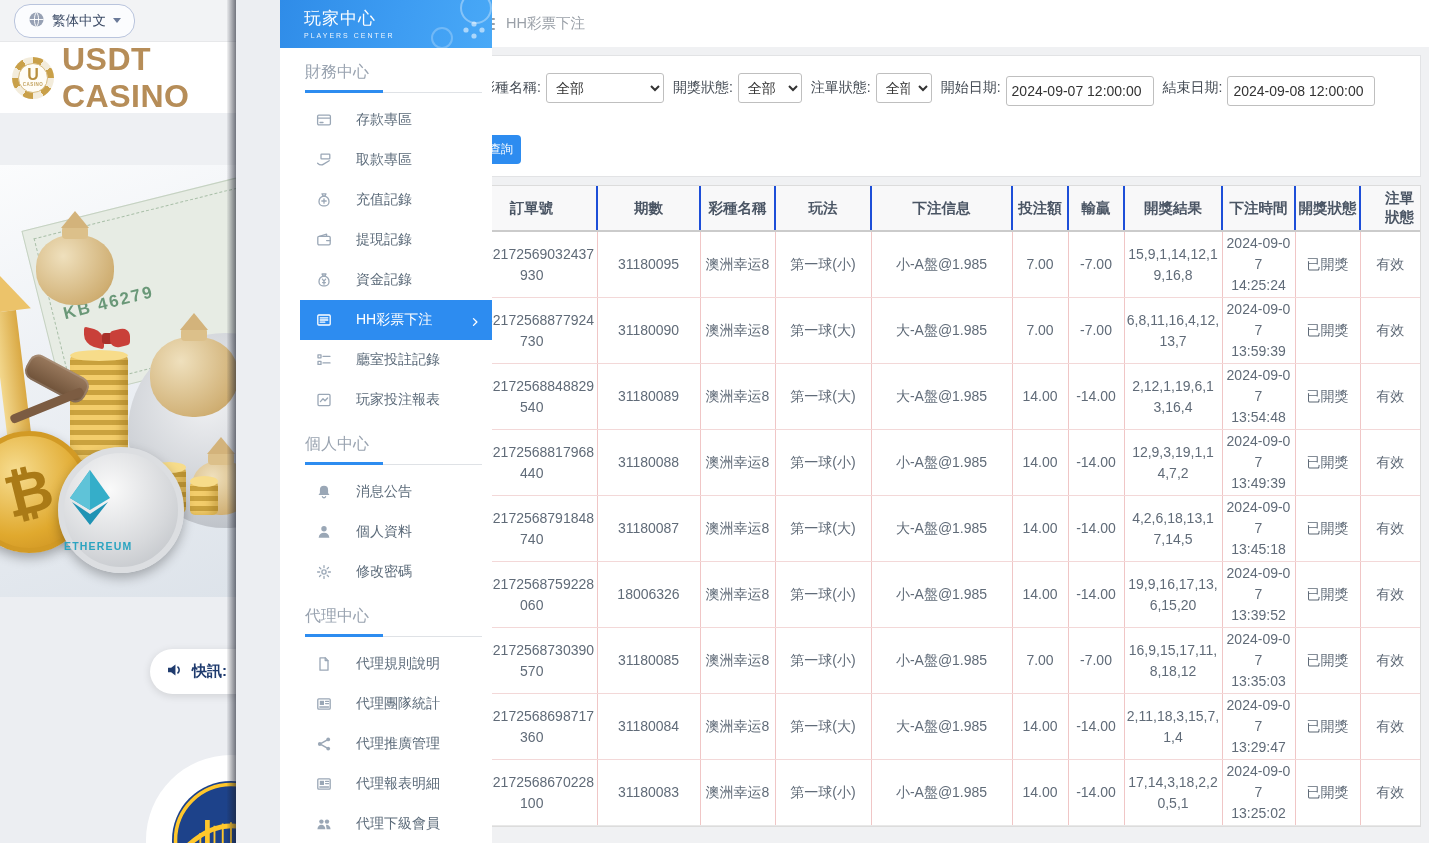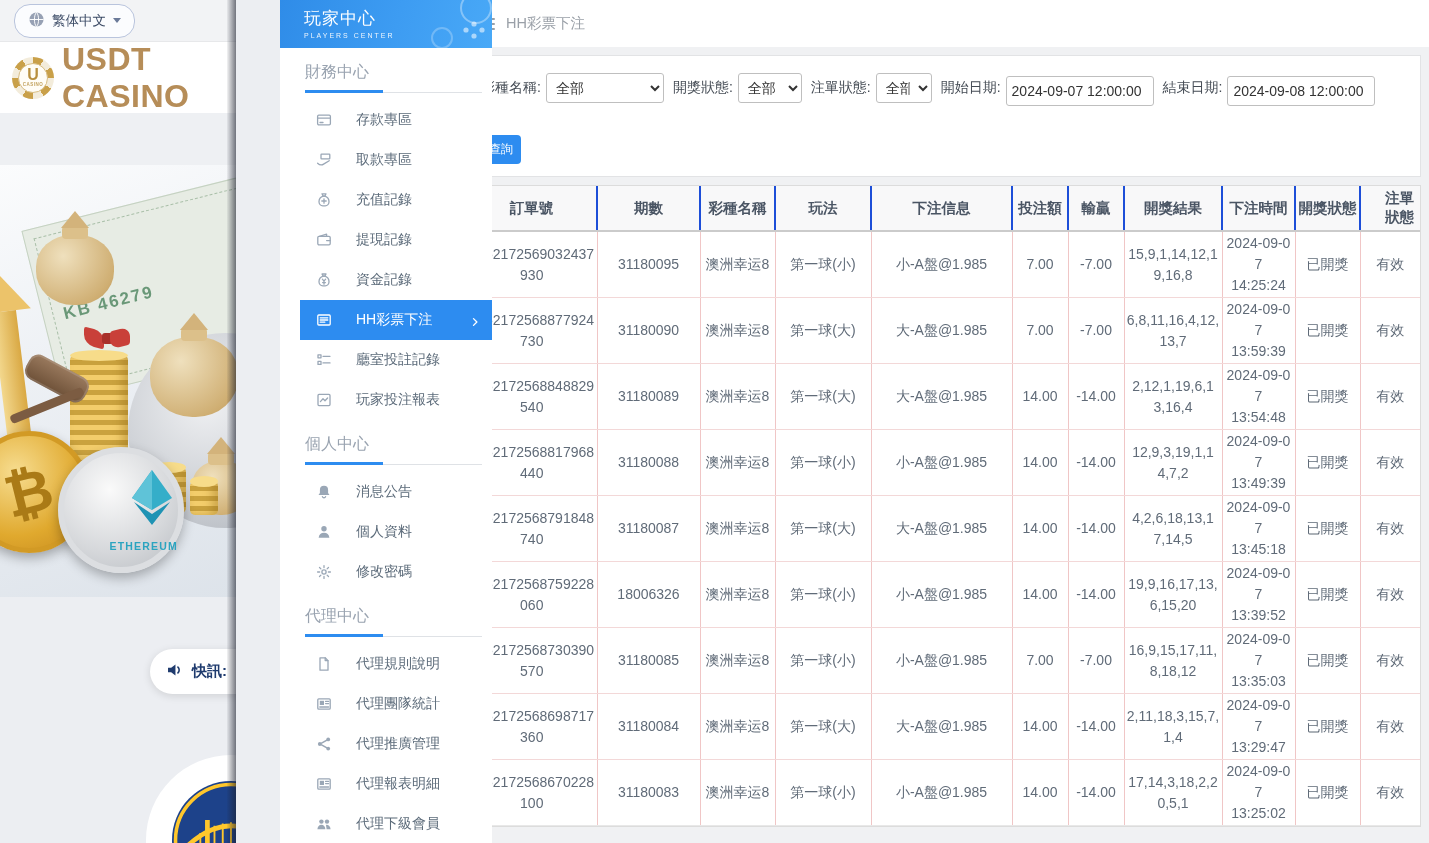--- a/index.html
+++ b/index.html
@@ -40,21 +40,21 @@
   .stack-s2 { left:190px; top:316px; width:28px; height:34px; }
   .bn-bow { position:absolute; left:84px; top:162px; width:46px; height:24px; }
   .bn-bow::before,.bn-bow::after { content:""; position:absolute; top:2px; width:20px; height:18px; background:#c94039; border-radius:3px 10px 3px 10px; }
   .bn-bow::before { left:0; transform:skewY(14deg); }
   .bn-bow::after { right:0; transform:skewY(-14deg); }
   .bn-bow .knot { position:absolute; left:18px; top:6px; width:11px; height:11px; border-radius:3px; background:#a8302a; }
   .gv-head { position:absolute; left:24px; top:200px; width:66px; height:27px; border-radius:10px; background:linear-gradient(180deg,#9a7a5e,#6e5138); transform:rotate(28deg); box-shadow:inset 0 0 0 2px rgba(255,255,255,.15); }
   .gv-handle { position:absolute; left:8px; top:236px; width:78px; height:9px; border-radius:4px; background:#7c5c42; transform:rotate(-22deg); }
   .bn-btc { position:absolute; left:-32px; top:266px; width:122px; height:122px; border-radius:50%; background:radial-gradient(circle at 38% 32%,#f7dd90,#e0a92e 62%,#c68a1e); border:5px solid #d29a25; display:flex; align-items:center; justify-content:center; box-shadow:0 5px 12px rgba(0,0,0,.3); }
   .bn-btc span { font-size:58px; font-weight:bold; color:#aa7a16; transform:rotate(-14deg); }
-  .bn-eth { position:absolute; left:58px; top:282px; width:126px; height:126px; border-radius:50%; background:radial-gradient(circle at 40% 32%,#fafafa,#d6d8db 60%,#b9bdc2); border:6px solid #dcdee1; box-shadow:0 5px 12px rgba(0,0,0,.28); display:flex; flex-direction:column; align-items:flex-end; justify-content:center; gap:14px; }
+  .bn-eth { position:absolute; left:58px; top:282px; width:126px; height:126px; border-radius:50%; background:radial-gradient(circle at 40% 32%,#fafafa,#d6d8db 60%,#b9bdc2); border:6px solid #dcdee1; box-shadow:0 5px 12px rgba(0,0,0,.28); display:flex; flex-direction:column; align-items:flex-start; justify-content:center; gap:14px; }
   .bn-eth .eth-label { font-size:10.5px; font-weight:bold; color:#2ba4c0; letter-spacing:1.2px; }
   .below-banner { height:120px; background:#eceef2; }
 
   .ticker { position:absolute; left:150px; top:649px; width:100px; height:45px; background:#fff; border-radius:23px 0 0 23px; box-shadow:0 2px 8px rgba(0,0,0,.12); display:flex; align-items:center; gap:8px; padding-left:16px; color:#1f3b6e; font-weight:bold; font-size:15px; }
   .team-badge { position:absolute; left:146px; top:755px; width:170px; height:170px; border-radius:50%; background:#fff; display:flex; align-items:center; justify-content:center; }
   .tb-inner { width:118px; height:118px; border-radius:50%; background:#1d428a; overflow:hidden; }
 
   
   .side-shadow { position:absolute; left:227px; top:0; width:9px; height:843px; background:linear-gradient(90deg,rgba(28,32,46,.05),rgba(28,32,46,.6)); z-index:4; }
   .sidebar { position:absolute; left:236px; top:0; width:212px; height:843px; background:#fff; z-index:5;margin-left:44px; }

